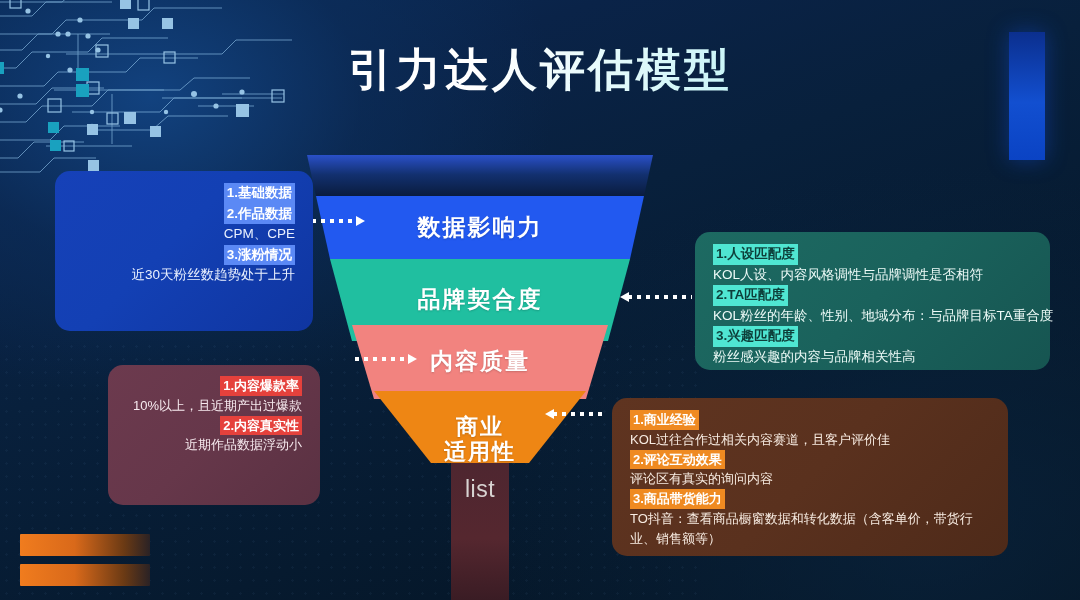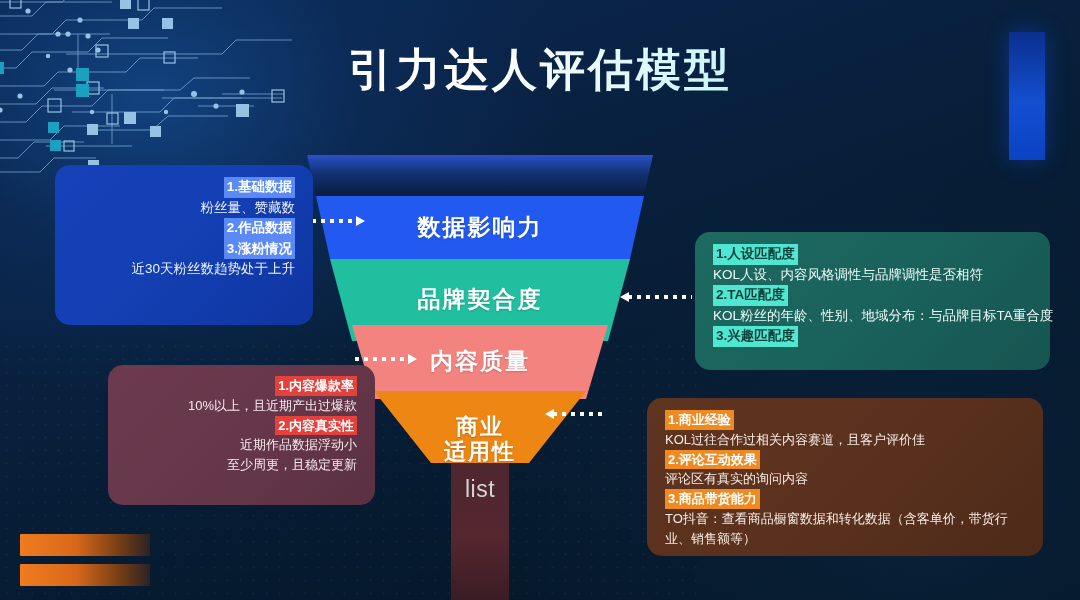--- a/index.html
+++ b/index.html
@@ -79,47 +79,47 @@
     color:#d8d4d2; font-size:23px; letter-spacing:.5px; z-index:4;
     font-family:"Liberation Sans","DejaVu Sans",sans-serif;
   }
 
   
   .card { position:absolute; border-radius:15px; padding:14px 18px; }
   .card .ln { line-height:1.52; font-size:13.5px; white-space:nowrap; }
   .card .hd { display:inline-block; font-weight:bold; padding:0 3px; }
 
   #card-data {
-    left:55px; top:165px; width:258px; height:160px;
+    left:55px; top:171px; width:258px; height:160px;
     background:linear-gradient(135deg,#1641b8 0%,#1340b4 45%,#0f35a0 100%);
     text-align:right; padding-top:12px;
   }
   #card-data .ln { color:#eaf1ff; }
   #card-data .hd { background:#5b89f5; color:#ffffff; }
 
   #card-brand {
     left:695px; top:232px; width:355px; height:138px;
     background:linear-gradient(135deg,#1d6a62 0%,#1a625c 50%,#165551 100%);
     text-align:left; padding-top:12px;
   }
   #card-brand .ln { color:#eefbf8; }
   #card-brand .hd { background:#4fe6d2; color:#0d3f3a; }
 
   #card-content {
-    left:108px; top:365px; width:267px; height:140px;
+    left:108px; top:365px; width:212px; height:140px;
     background:linear-gradient(135deg,#6c3a4e 0%,#66374a 50%,#5a3142 100%);
     text-align:right; padding-top:11px;
   }
   #card-content .ln { color:#f6e9ee; font-size:13px; }
   #card-content .hd { background:#e5413c; color:#ffffff; }
 
   #card-biz {
     left:612px; top:398px; width:396px; height:158px;
     background:linear-gradient(135deg,#5f3420 0%,#5a311e 50%,#4e2a19 100%);
-    text-align:left; padding-top:12px;margin-left:35px;
+    text-align:left; padding-top:12px;
   }
   #card-biz .ln { color:#f8ece2; font-size:13px; white-space:normal; }
   #card-biz .hd { background:#ef8a21; color:#ffffff; }
 
   
   .arrow { position:absolute; height:10px; }
   .arrow .track {
     position:absolute; top:3px; height:4px;
     background-image:repeating-linear-gradient(90deg,#ffffff 0 4px, transparent 4px 9px);
   }
@@ -252,38 +252,38 @@
     <div class="track"></div>
     <div class="head"></div>
   </div>
   <div class="arrow l" id="arr-biz">
     <div class="track"></div>
     <div class="head"></div>
   </div>
 
   <div class="card" id="card-data">
       <div class="ln"><span class="hd">1.基础数据</span></div>
-      <div class="ln">粉丝量、赞藏数</div>
       <div class="ln"><span class="hd">2.作品数据</span></div>
+      <div class="ln">CPM、CPE</div>
       <div class="ln"><span class="hd">3.涨粉情况</span></div>
       <div class="ln">近30天粉丝数趋势处于上升</div>
     </div>
   <div class="card" id="card-brand">
       <div class="ln"><span class="hd">1.人设匹配度</span></div>
       <div class="ln">KOL人设、内容风格调性与品牌调性是否相符</div>
       <div class="ln"><span class="hd">2.TA匹配度</span></div>
       <div class="ln">KOL粉丝的年龄、性别、地域分布：与品牌目标TA重合度</div>
       <div class="ln"><span class="hd">3.兴趣匹配度</span></div>
+      <div class="ln">粉丝感兴趣的内容与品牌相关性高</div>
     </div>
   <div class="card" id="card-content">
       <div class="ln"><span class="hd">1.内容爆款率</span></div>
       <div class="ln">10%以上，且近期产出过爆款</div>
       <div class="ln"><span class="hd">2.内容真实性</span></div>
       <div class="ln">近期作品数据浮动小</div>
-      <div class="ln">至少周更，且稳定更新</div>
     </div>
   <div class="card" id="card-biz">
       <div class="ln"><span class="hd">1.商业经验</span></div>
       <div class="ln">KOL过往合作过相关内容赛道，且客户评价佳</div>
       <div class="ln"><span class="hd">2.评论互动效果</span></div>
       <div class="ln">评论区有真实的询问内容</div>
       <div class="ln"><span class="hd">3.商品带货能力</span></div>
       <div class="ln">TO抖音：查看商品橱窗数据和转化数据（含客单价，带货行业、销售额等）</div>
     </div>
 

